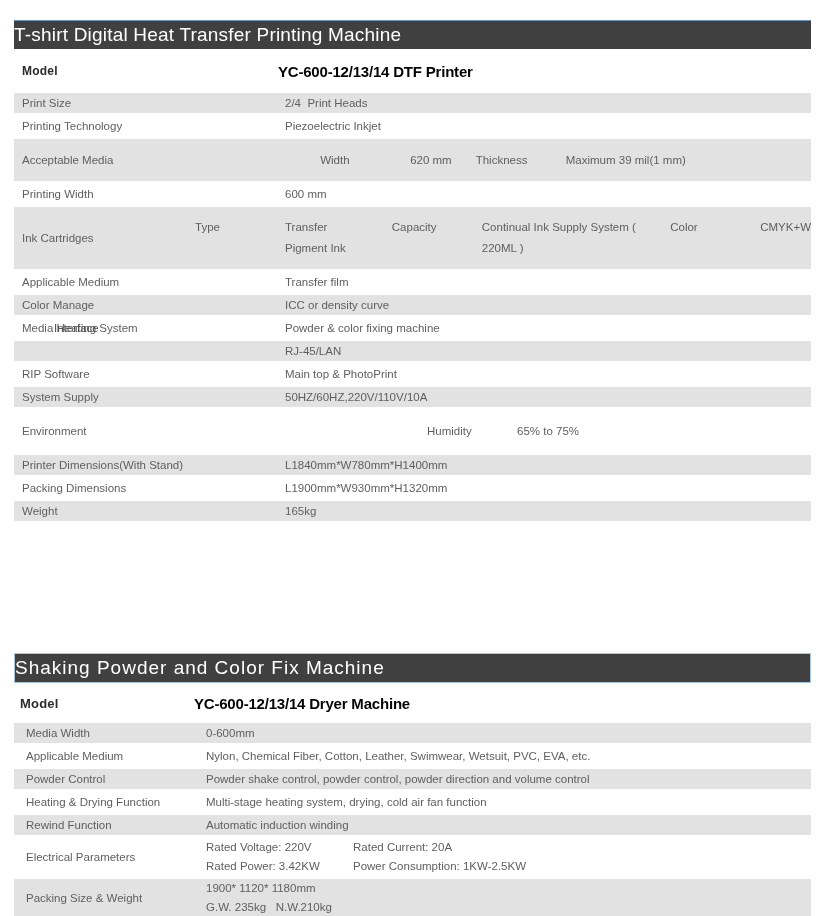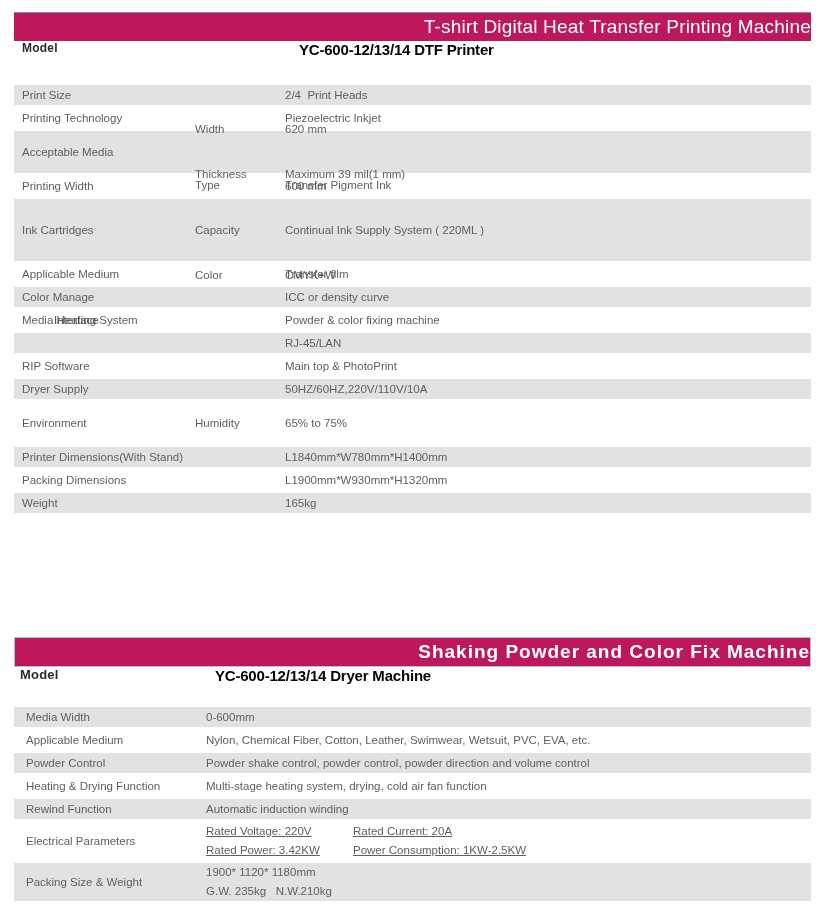--- a/index.html
+++ b/index.html
@@ -4,57 +4,57 @@
 <style>
   html,body { margin:0; padding:0; background:#ffffff; }
   body {
     width:828px; height:916px; overflow:hidden; position:relative;
     font-family:"Liberation Sans","DejaVu Sans",sans-serif;
     color:#5f5f5f; font-size:11.5px;
   }
   .content { position:absolute; left:14px; top:0; width:797px; }
 
   .banner {
-    height:28px; margin-top:12px; background:#be185d;
+    height:28px; margin-top:20px; background:#404040;
     border-top:1px solid #6e93b8;
-    color:#ffffff; text-align:right; line-height:28px;
+    color:#ffffff; text-align:left; line-height:28px;
     font-size:19px; letter-spacing:0.2px;
   }
   .banner.second {
     border:1px solid #a9c6de; letter-spacing:1px; font-size:19px;
-    font-weight:700;
-  }
-
-  .model-row { display:flex; height:44px; padding-left:8px;gap:21px; }
+    font-weight:400;
+  }
+
+  .model-row { display:flex; align-items:center; height:44px; padding-left:8px; }
   .model-row .m-lbl { width:256px; font-weight:bold; font-size:12px; color:#2b2b2b; letter-spacing:0.2px; }
   .model-row .m-val { font-weight:bold; font-size:15px; color:#050505; letter-spacing:-0.2px; }
   .model-row.t2 { height:40px; padding-left:6px; }
   .model-row.t2 .m-lbl { width:174px; font-size:13px; }
 
   .row { display:flex; align-items:center; min-height:20px; margin-bottom:3px; background:#ffffff; }
   .row.gray { background:#e2e2e2; }
   .row .lbl { padding-left:8px; width:263px; flex:none; }
   .row.has-subs .lbl { width:173px;padding-left:8px; }
   .row .val { flex:1; }
-  .subs { flex:1; display:flex; flex-direction:column; justify-content:center;gap:24px; }
+  .subs { flex:1; display:flex; flex-direction:row; justify-content:center;gap:24px; }
   .subline { display:flex; line-height:21px; }
   .subline .subname { width:90px; flex:none; }
   .h2 { height:42px; }
   .h3 { height:62px; }
 
   .lbl.overlap-wrap { position:relative; }
   .lbl.overlap-wrap .overlay {
     position:absolute; left:8px; top:50%; transform:translateY(-52%);
     color:#4f4f4f;
     margin-left:32px;
   }
 
   
   .t2row .lbl { padding-left:12px; width:180px; }
-  .gridline { display:flex; line-height:19px;text-decoration:underline; }
+  .gridline { display:flex; line-height:19px; }
   .gridline .c1 { width:147px; flex:none; }
   .lines { flex:1; display:flex; flex-direction:column; justify-content:center; }
   .lines .ln { line-height:19px; }
 
   .spacer1 { height:109px; }
 </style>
 </head>
 <body>
 
 <div class="content">
@@ -137,21 +137,21 @@
     <span class="lbl"></span>
     <span class="val">RJ-45/LAN</span>
   </div>
 
   <div class="row">
     <span class="lbl">RIP Software</span>
     <span class="val">Main top &amp; PhotoPrint</span>
   </div>
 
   <div class="row gray">
-    <span class="lbl">Dryer Supply</span>
+    <span class="lbl">System Supply</span>
     <span class="val">50HZ/60HZ,220V/110V/10A</span>
   </div>
 
   <div class="row has-subs h2">
     <span class="lbl">Environment</span>
     <div class="subs">
       <div class="subline">
         <span class="subname">Humidity</span>
         <span class="subval">65% to 75%</span>
       </div>

